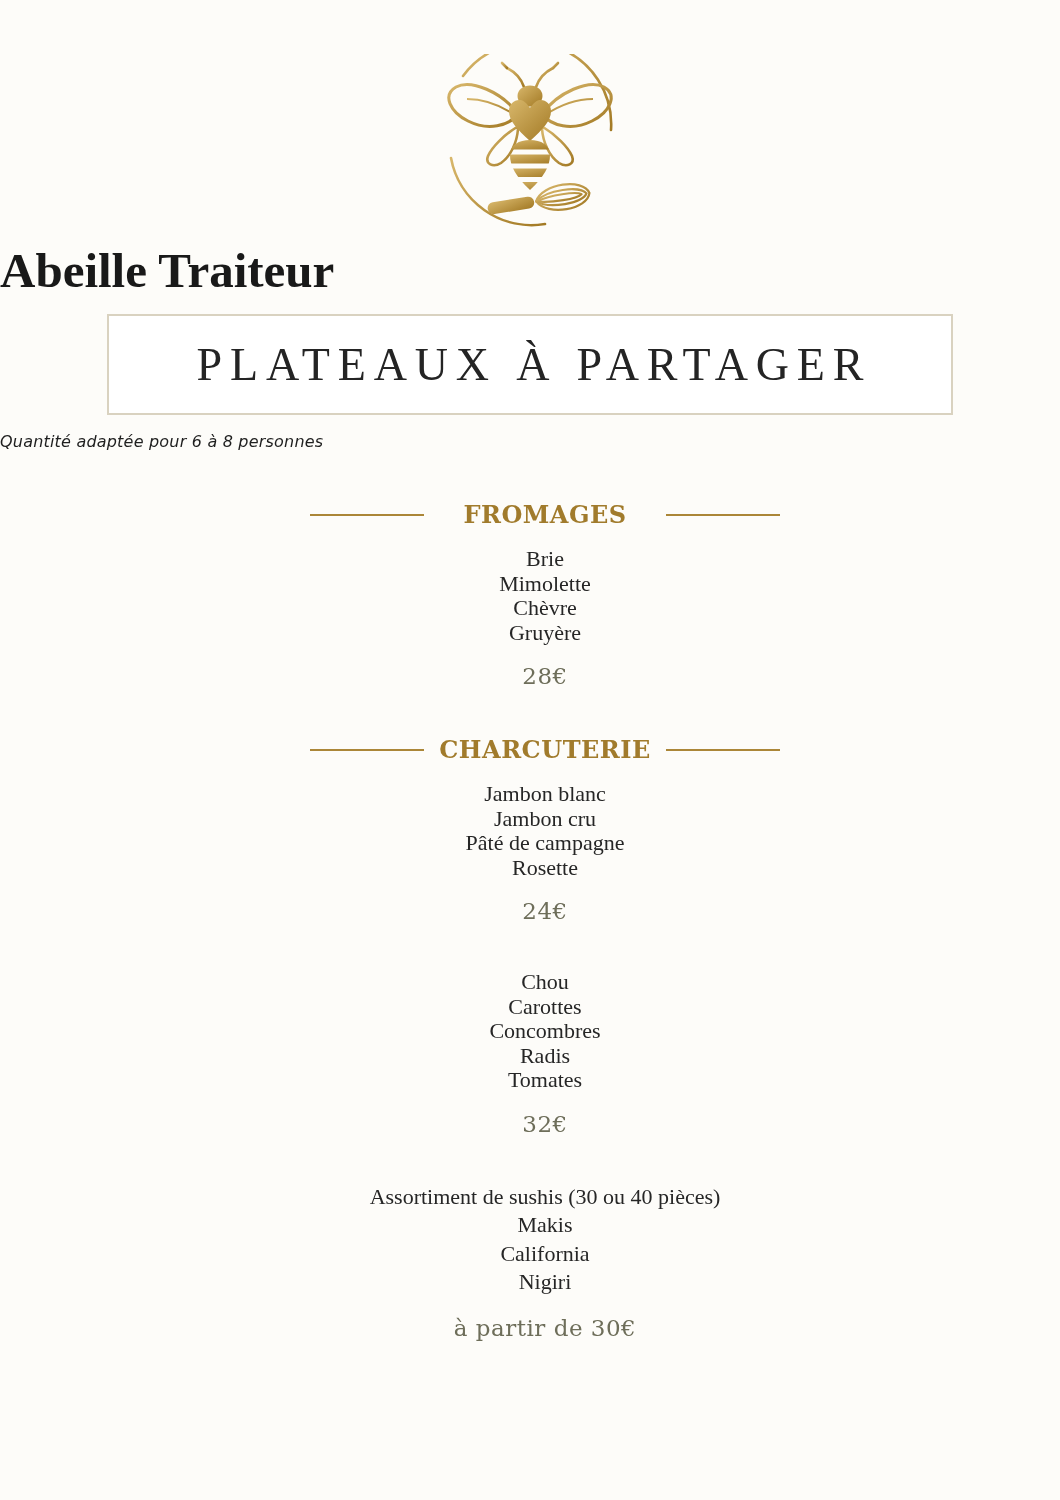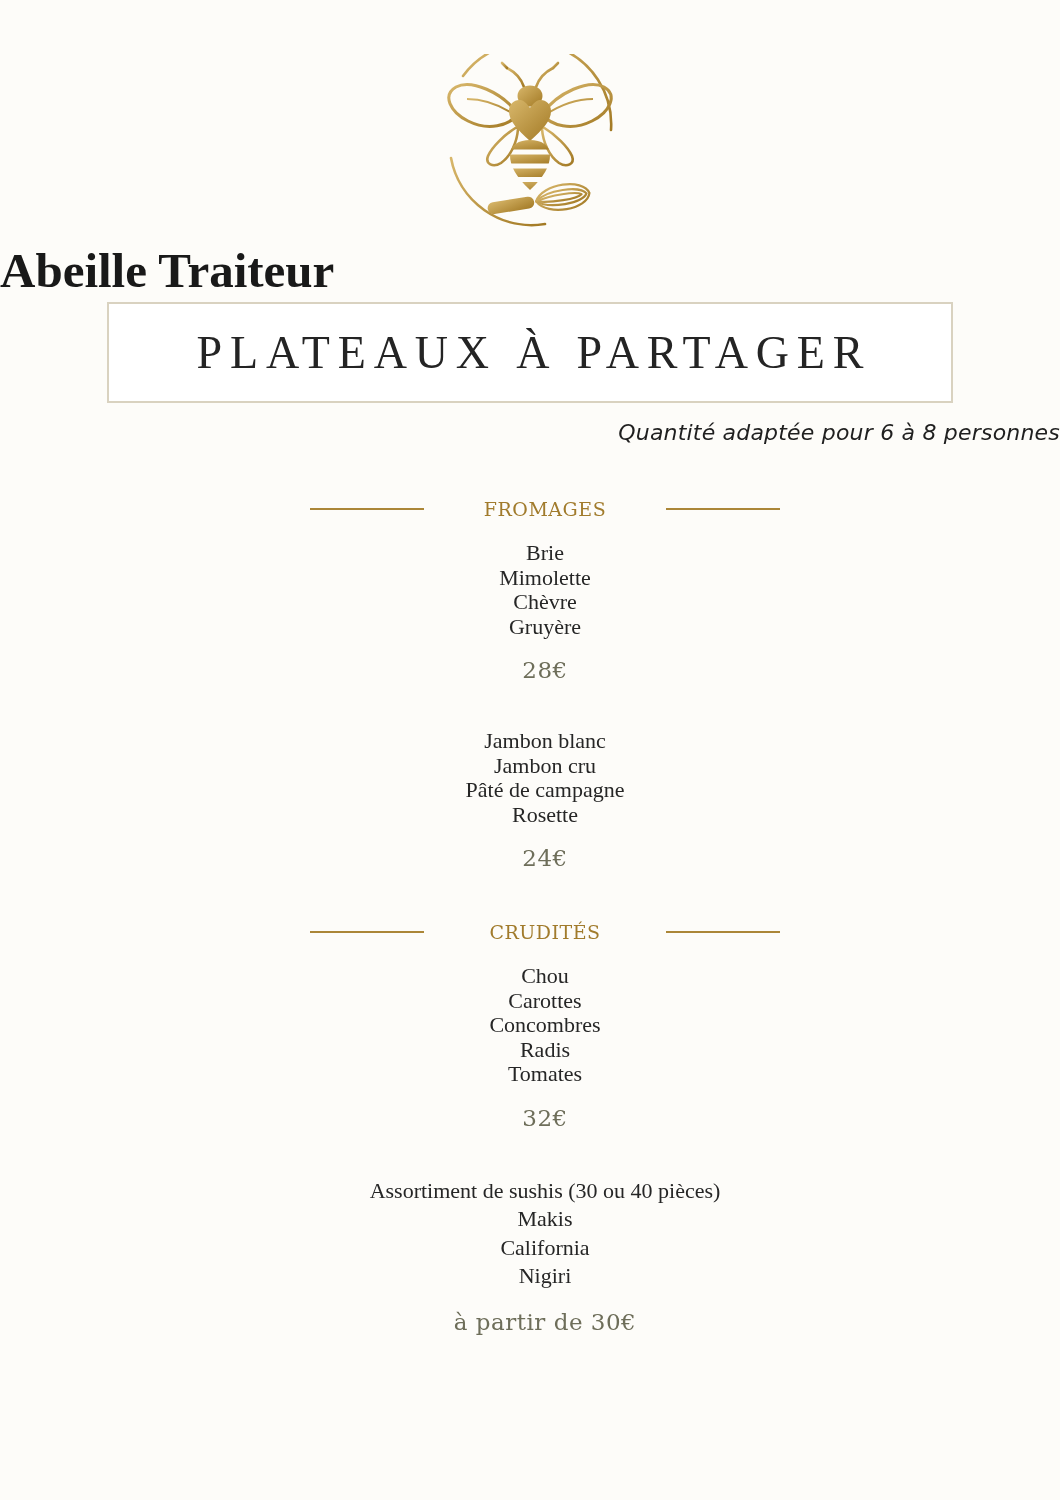--- a/index.html
+++ b/index.html
@@ -27,41 +27,41 @@
     font-family:"Liberation Serif", serif;
     font-weight:700;
     font-size:49px;
     letter-spacing:0px;
     color:var(--title-ink);
     line-height:54px;
   }
 
   .banner{
     width:846px;height:101px;
-    margin:4px auto 0;
+    margin:16px auto 0;
     border:2px solid var(--box-border);
     background:#ffffff;
     display:flex;align-items:center;justify-content:center;
   }
   .banner-title{
     font-family:"Liberation Serif", serif;
     font-weight:400;
     font-size:46px;
     letter-spacing:0.17em;
     padding-left:0.17em; 
     color:#242424;
     white-space:nowrap;
   }
 
   .subtitle{
     margin-top:17px;
-    text-align:right;
+    text-align:left;
     font-family:"DejaVu Sans", sans-serif;
     font-style:italic;
-    font-size:22px;
+    font-size:16px;
     color:#1f1f1f;
     letter-spacing:0.2px;
   }
 
   .sections{
     margin-top:49px;
     position:relative;
     left:15px; 
   }
   .section{margin-top:44px;}
@@ -74,22 +74,22 @@
     align-items:center;
     justify-content:space-between;
   }
   .rule{
     width:114px;height:2px;
     background:var(--gold-line);
     flex:0 0 auto;
   }
   .section-title{
     font-family:"DejaVu Serif", serif;
-    font-weight:400;
-    font-size:19px;
+    font-weight:700;
+    font-size:24px;
     letter-spacing:0.5px;
     color:var(--gold);
     line-height:30px;
     white-space:nowrap;
   }
 
   .items{margin-top:17px;text-align:center;}
   .item{
     font-family:"Liberation Serif", serif;
     font-size:22px;
@@ -185,35 +185,35 @@
       <div class="items">
           <div class="item">Brie</div>
           <div class="item">Mimolette</div>
           <div class="item">Chèvre</div>
           <div class="item">Gruyère</div>
         </div>
       <div class="price">28€</div>
     </div>
 
     <div class="section">
+      <div class="section-head">
+        <div class="rule"></div>
+        <div class="section-title">CHARCUTERIE</div>
+        <div class="rule"></div>
+      </div>
       <div class="items">
           <div class="item">Jambon blanc</div>
           <div class="item">Jambon cru</div>
           <div class="item">Pâté de campagne</div>
           <div class="item">Rosette</div>
         </div>
       <div class="price">24€</div>
     </div>
 
     <div class="section">
-      <div class="section-head">
-        <div class="rule"></div>
-        <div class="section-title">CRUDITÉS</div>
-        <div class="rule"></div>
-      </div>
       <div class="items">
           <div class="item">Chou</div>
           <div class="item">Carottes</div>
           <div class="item">Concombres</div>
           <div class="item">Radis</div>
           <div class="item">Tomates</div>
         </div>
       <div class="price">32€</div>
     </div>
 

